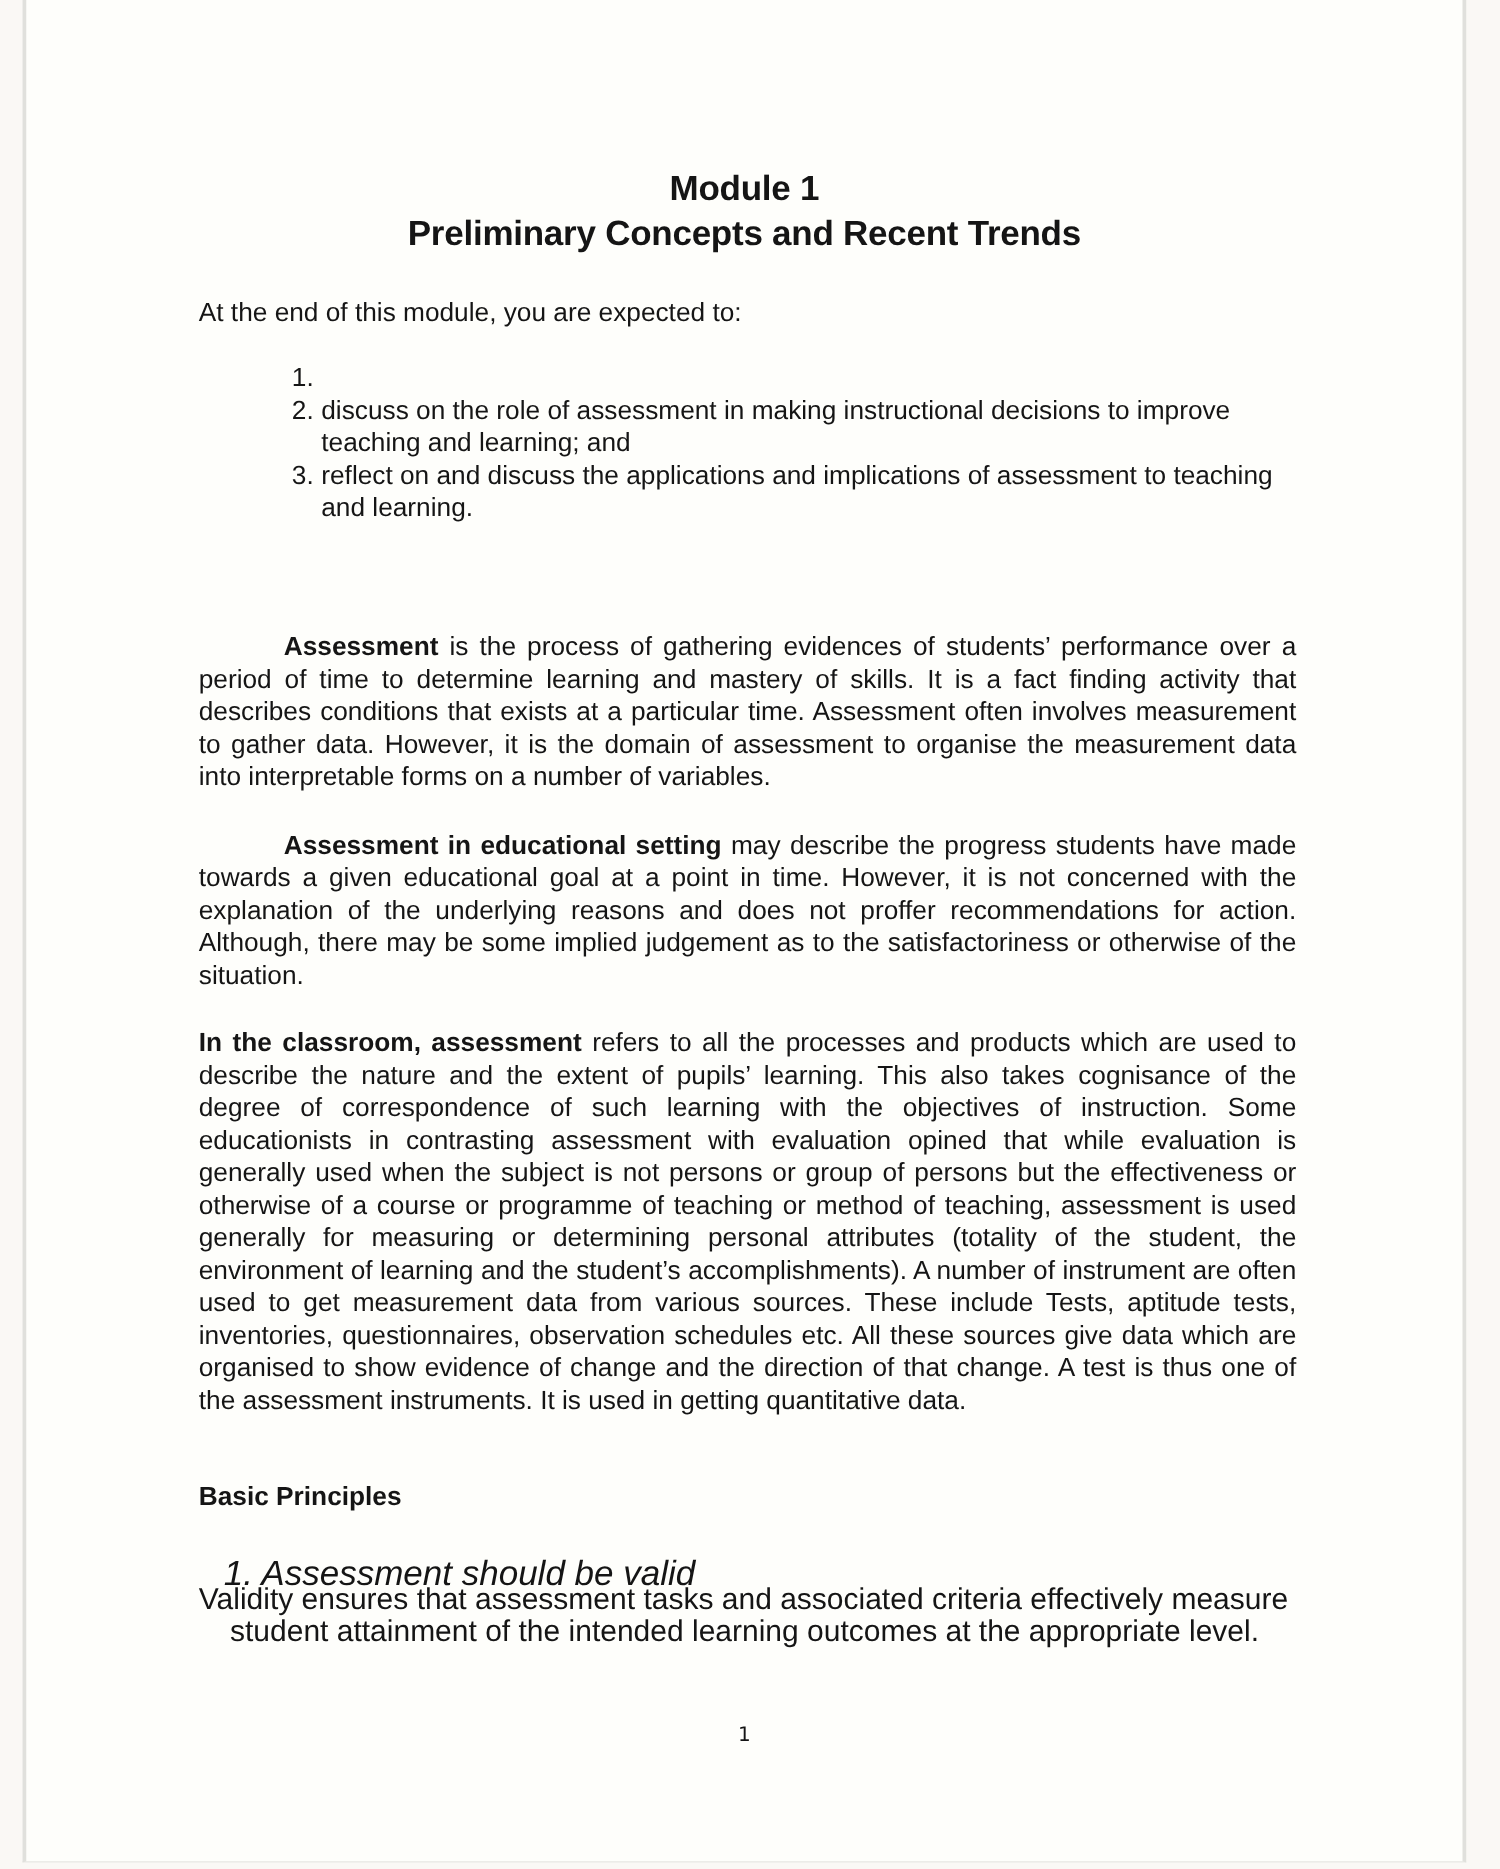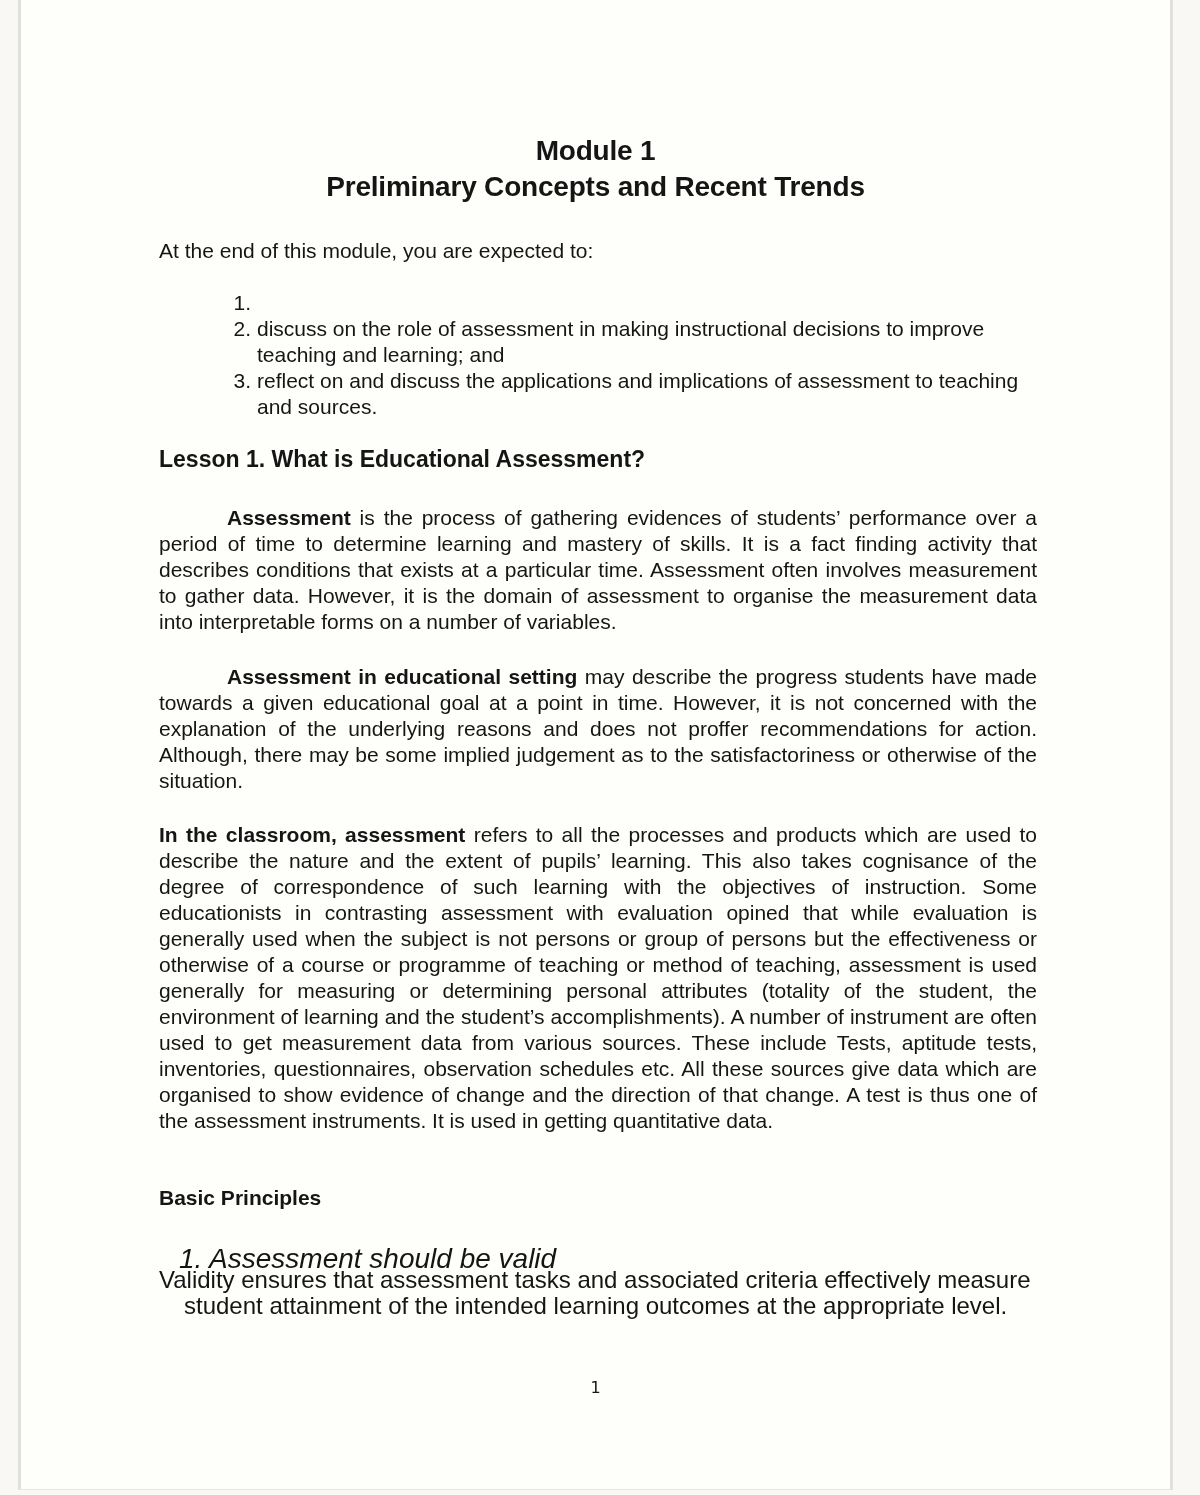--- a/index.html
+++ b/index.html
@@ -135,25 +135,24 @@
   <ol class="objectives">
     <li>
       <span class="num">1.</span>
     </li>
     <li>
       <span class="num">2.</span>
       <span>discuss on the role of assessment in making instructional decisions to improve teaching and learning; and</span>
     </li>
     <li>
       <span class="num">3.</span>
-      <span>reflect on and discuss the applications and implications of assessment to teaching and sources.</span>
+      <span>reflect on and discuss the applications and implications of assessment to teaching and learning.</span>
     </li>
   </ol>
 
-  <div class="lesson-title">Lesson 1. What is Educational Assessment?</div>
 
   <p class="para p1"><span class="indent"></span><b>Assessment</b><span> is the process of gathering evidences of students’ performance over a period of time to determine learning and mastery of skills. It is a fact finding activity that describes conditions that exists at a particular time. Assessment often involves measurement to gather data. However, it is the domain of assessment to organise the measurement data into interpretable forms on a number of variables.</span></p>
 
   <p class="para p2"><span class="indent"></span><b>Assessment in educational setting</b><span> may describe the progress students have made towards a given educational goal at a point in time. However, it is not concerned with the explanation of the underlying reasons and does not proffer recommendations for action. Although, there may be some implied judgement as to the satisfactoriness or otherwise of the situation.</span></p>
 
   <p class="para p3"><b>In the classroom, assessment</b><span> refers to all the processes and products which are used to describe the nature and the extent of pupils’ learning. This also takes cognisance of the degree of correspondence of such learning with the objectives of instruction. Some educationists in contrasting assessment with evaluation opined that while evaluation is generally used when the subject is not persons or group of persons but the effectiveness or otherwise of a course or programme of teaching or method of teaching, assessment is used generally for measuring or determining personal attributes (totality of the student, the environment of learning and the student’s accomplishments). A number of instrument are often used to get measurement data from various sources. These include Tests, aptitude tests, inventories, questionnaires, observation schedules etc. All these sources give data which are organised to show evidence of change and the direction of that change. A test is thus one of the assessment instruments. It is used in getting quantitative data.</span></p>
 
   <div class="subhead">Basic Principles</div>
 
   <div class="principle-title">1. Assessment should be valid</div>

